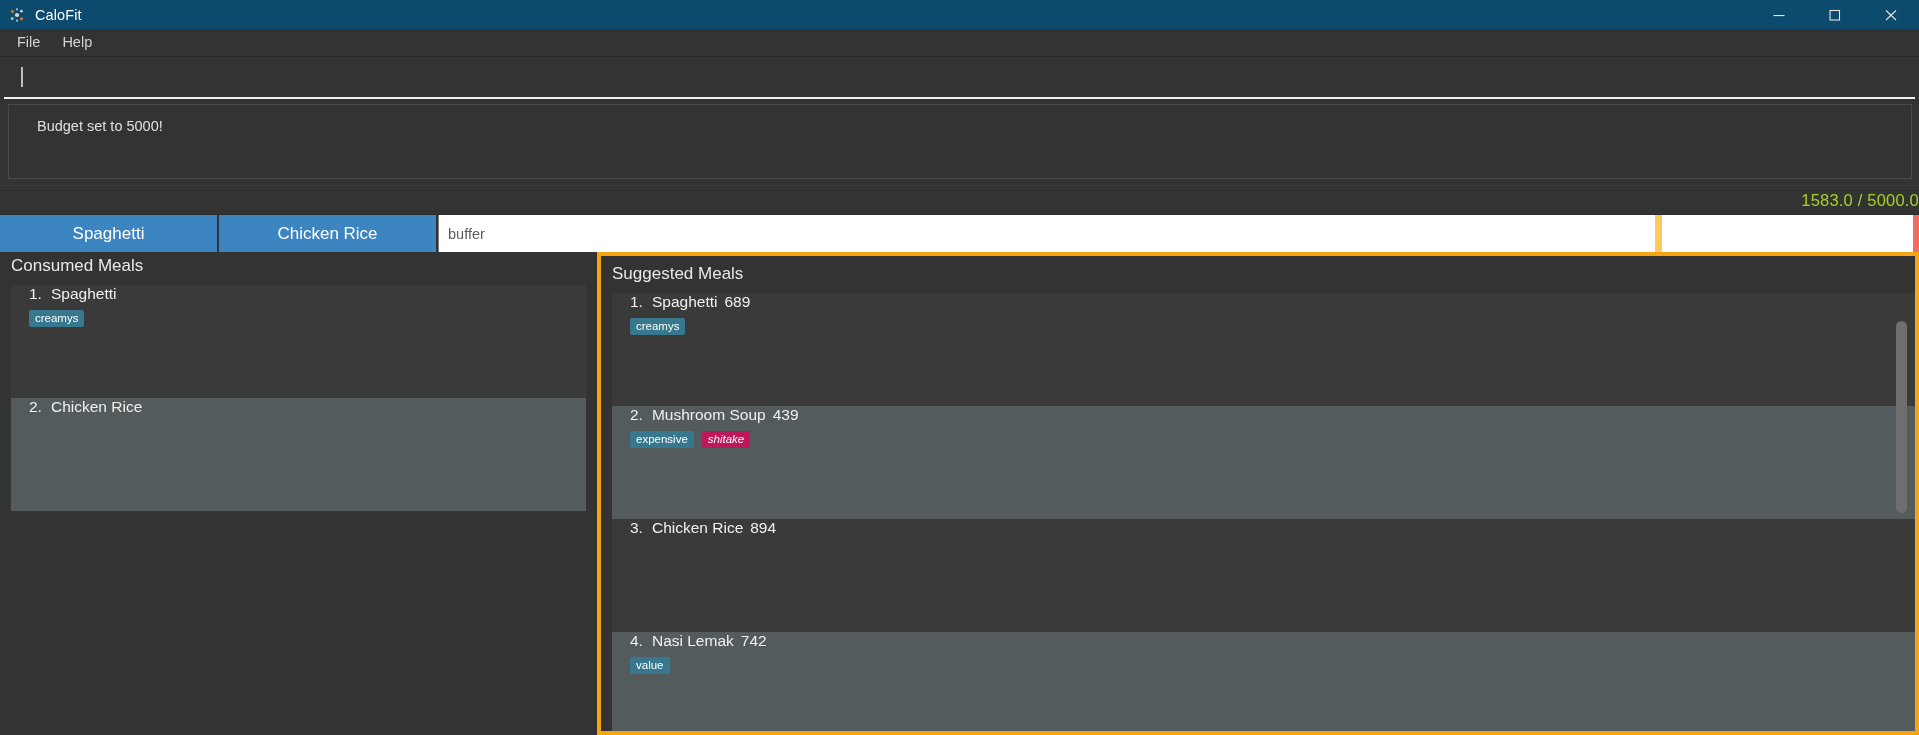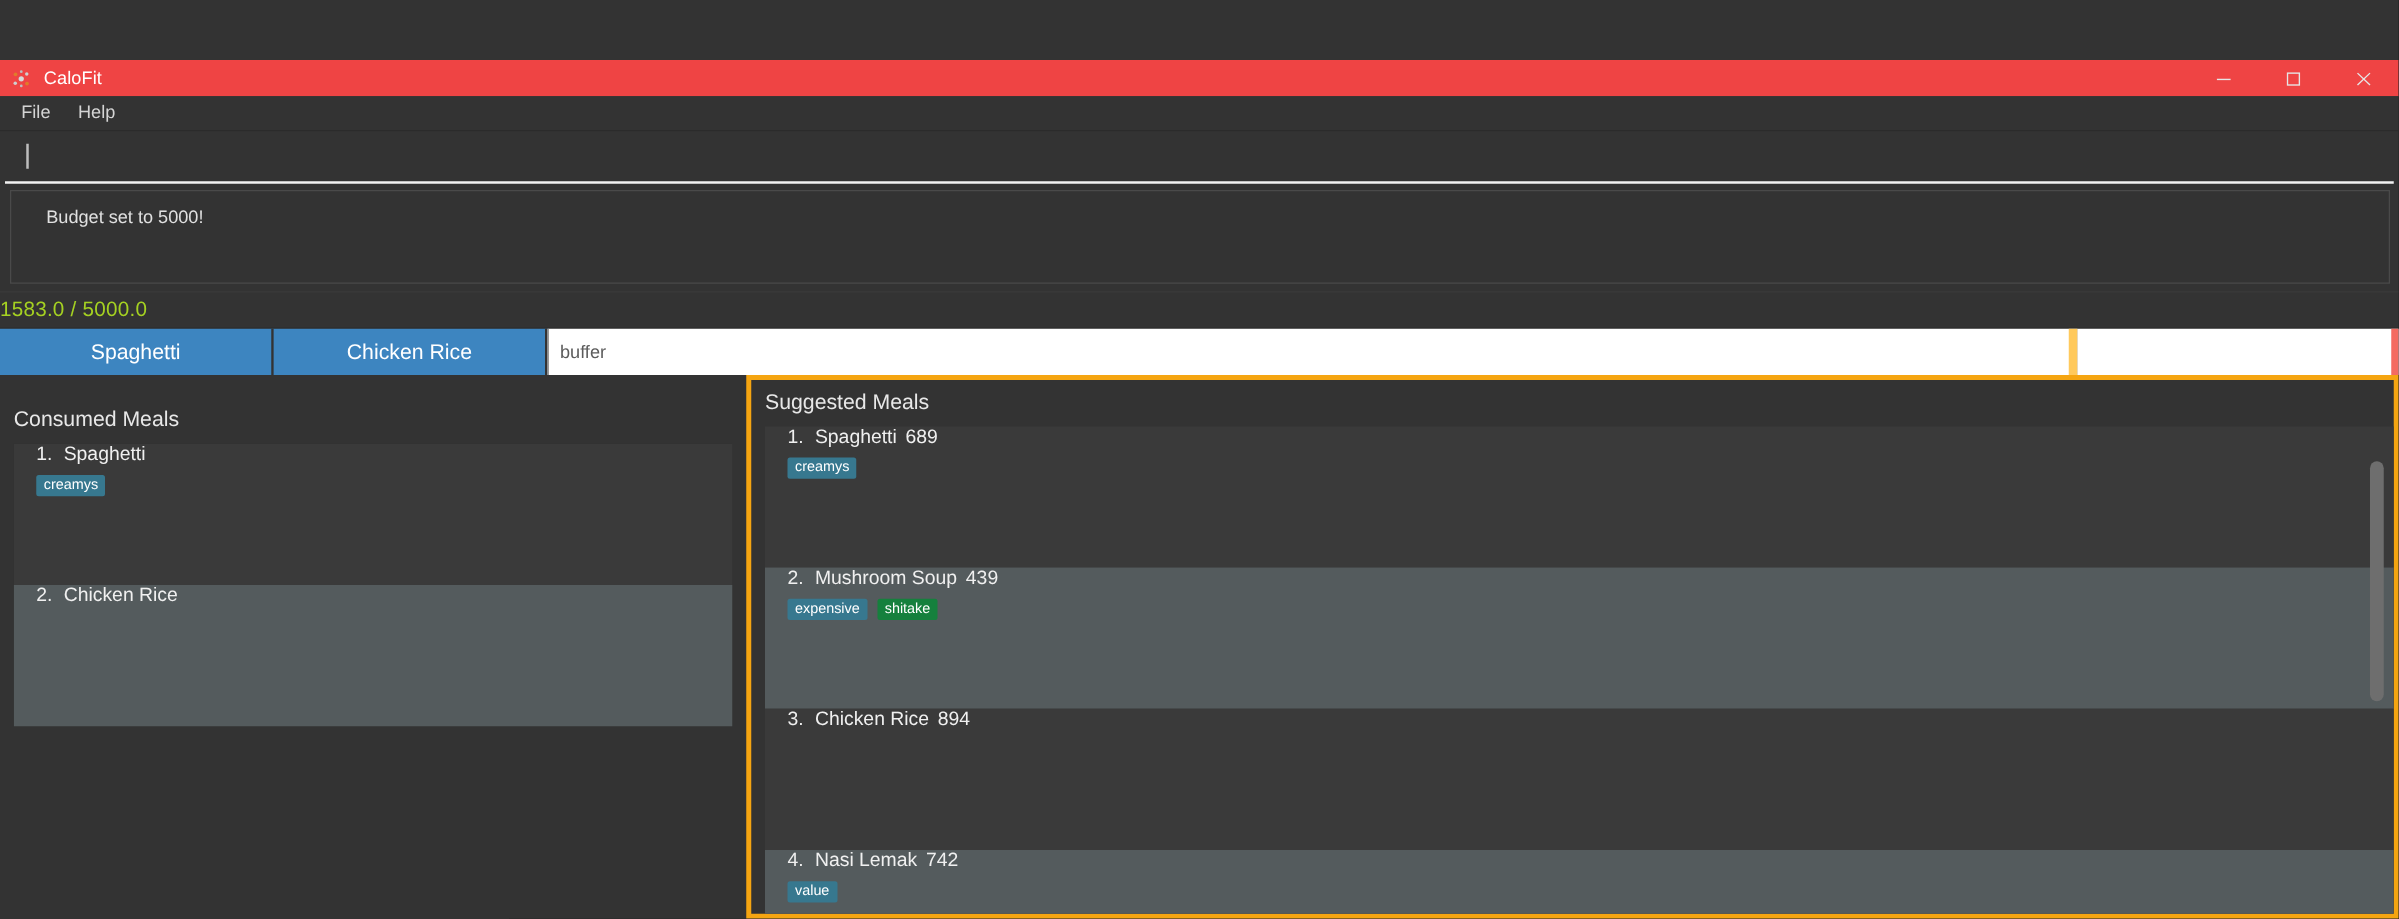--- a/index.html
+++ b/index.html
@@ -16,25 +16,24 @@
     height: 735px;
     background: #333333;
     overflow: hidden;
     display: flex;
     flex-direction: column;
   }
 
   
   .titlebar {
     height: 29px;
-    background: #ef4444;
-    display: flex;
-    align-items: center;
-    flex: 0 0 auto;
-    margin-top: 48px;
+    background: #0c4a6e;
+    display: flex;
+    align-items: center;
+    flex: 0 0 auto;
   }
   .titlebar-icon {
     width: 16px;
     height: 16px;
     margin-left: 9px;
     margin-right: 10px;
     position: relative;
     flex: 0 0 auto;
   }
   .titlebar-title {
@@ -121,21 +120,21 @@
     font-size: 14.5px;
   }
 
   
   .counter-row {
     flex: 0 0 auto;
     height: 28px;
     background: #333333;
     display: flex;
     align-items: center;
-    justify-content: flex-start;
+    justify-content: flex-end;
     border-top: 1px solid #3b3b3b;
   }
   .counter-text {
     font-size: 16.5px;
     font-weight: 400;
     letter-spacing: .2px;
   }
 
   
   .action-row {
@@ -208,21 +207,21 @@
   .panel {
     display: flex;
     flex-direction: column;
     min-width: 0;
     min-height: 0;
     box-sizing: border-box;
   }
   .panel-consumed {
     flex: 1 1 auto;
     background: #333333;
-    padding-top: 26px;
+    padding-top: 4px;
   }
   .panel-suggested {
     width: 1322px;
     flex: 0 0 auto;
     border: 4px solid #4d7c0f;
     background: #333333;
     padding-top: 8px;
   }
   .panel-title {
     color: #e8e8e8;
@@ -385,21 +384,21 @@
         <div class="meal-item">
             <div class="meal-name"><span class="meal-index">1.</span><span>Spaghetti</span><span class="meal-cal">689</span></div>
             <div class="tag-row">
               <span class="tag" style="background: rgb(55, 120, 143);">creamys</span>
             </div>
           </div>
           <div class="meal-item alt">
             <div class="meal-name"><span class="meal-index">2.</span><span>Mushroom Soup</span><span class="meal-cal">439</span></div>
             <div class="tag-row">
               <span class="tag" style="background: rgb(55, 120, 143);">expensive</span>
-              <span class="tag" style="background: #15803d;">shitake</span>
+              <span class="tag" style="background: #be185d; font-style: italic;">shitake</span>
             </div>
           </div>
           <div class="meal-item">
             <div class="meal-name"><span class="meal-index">3.</span><span>Chicken Rice</span><span class="meal-cal">894</span></div>
           </div>
           <div class="meal-item alt">
             <div class="meal-name"><span class="meal-index">4.</span><span>Nasi Lemak</span><span class="meal-cal">742</span></div>
             <div class="tag-row">
               <span class="tag" style="background: rgb(55, 120, 143);">value</span>
             </div>

